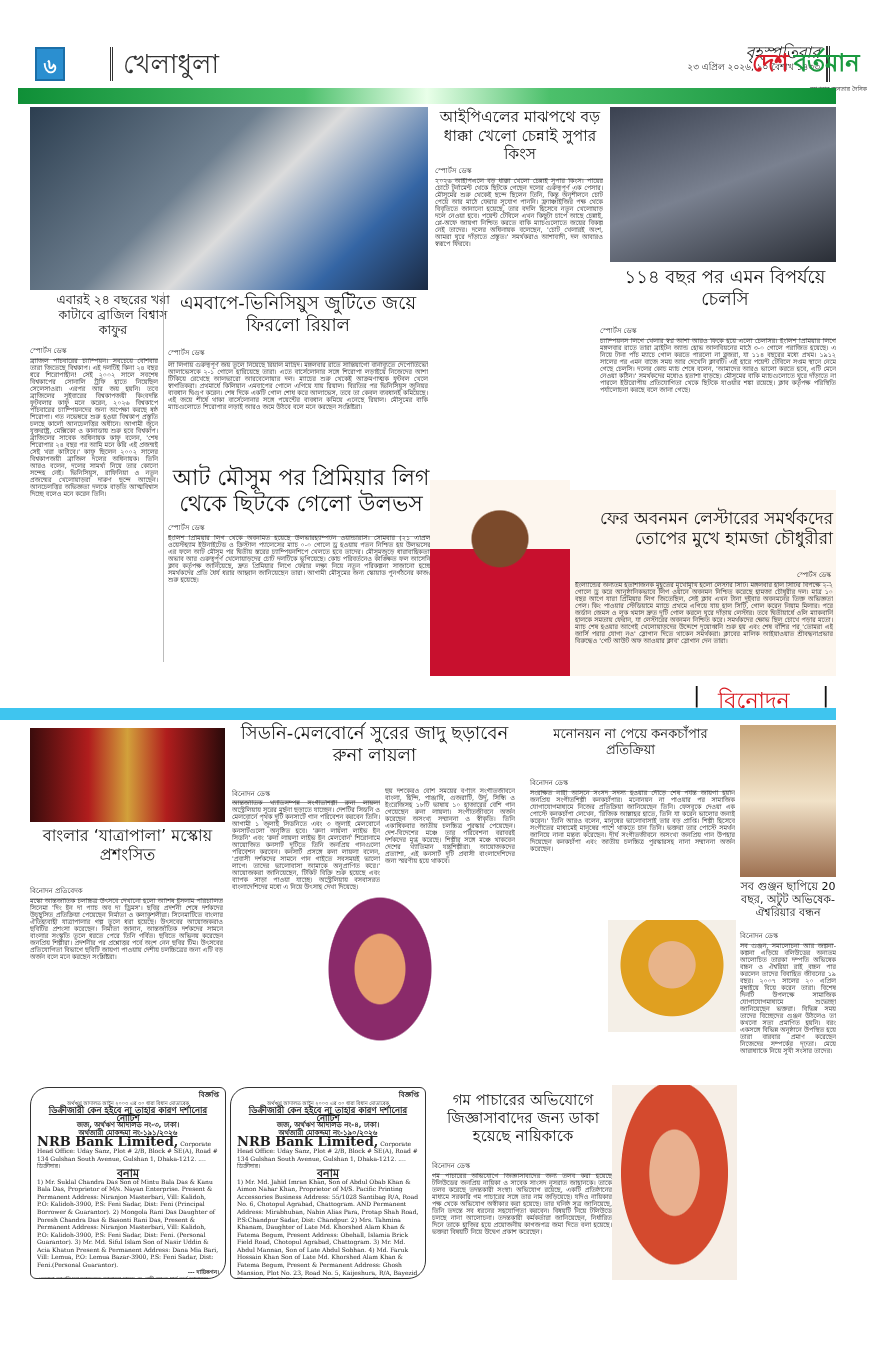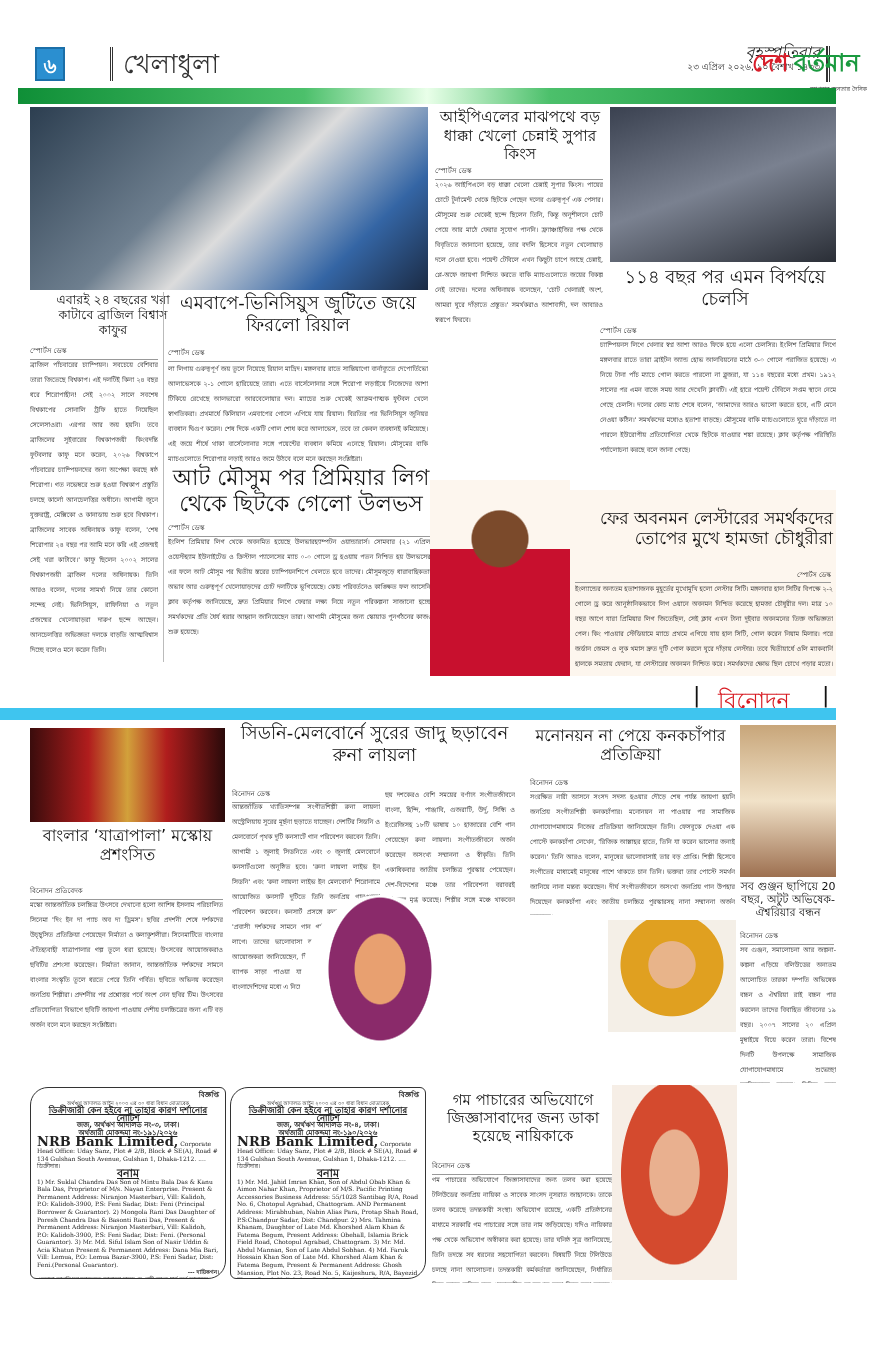--- a/index.html
+++ b/index.html
@@ -22,21 +22,21 @@
   .ph-chelsea{background:linear-gradient(160deg,#3a4150,#7a8190 50%,#2a2e36);}
   .ph-hamza{background:radial-gradient(circle at 50% 30%,#7b4a2b 0 18%,transparent 19%),linear-gradient(180deg,#fdf6ee 0 35%,#c8102e 35% 100%);}
   .ph-jatra{background:linear-gradient(90deg,#3a0c0c,#b01d1d 30%,#d2a13b 50%,#b01d1d 70%,#2a0a0a);}
   .ph-runa{background:radial-gradient(ellipse at 50% 40%,#e8a070 0 22%,#8a2a6a 23% 45%,#fff 46%);}
   .ph-kanak{background:radial-gradient(circle at 50% 40%,#e8b48a 0 25%,#e0a020 26% 55%,#f4efe7 56%);}
   .ph-aish{background:linear-gradient(180deg,#c8a67a,#f1e2c8 50%,#9d7050);}
   .ph-heroine{background:radial-gradient(ellipse at 50% 45%,#e9b08f 0 28%,#d44a2e 29% 60%,#f6eee6 61%);}
 
   .hl{font-family:"DejaVu Sans",sans-serif;color:#111;text-align:center;line-height:1.2;}
   .byline{font-size:7px;color:#222;border-bottom:1px solid #999;padding-bottom:2px;}
-  .body{font-size:6.4px;line-height:15px;color:#222;text-align:justify;overflow:hidden;}
+  .body{font-size:6.4px;line-height:7px;color:#222;text-align:justify;overflow:hidden;}
   .vrule{background:#bbb;width:1px;}
 
   
   #ent-header{left:640px;top:683px;font-size:22px;color:#d71920;}
   .bar-pipe{font-size:22px;color:#111;}
   #blue-bar{left:0;top:708px;width:836px;height:12px;background:#3fc5ef;}
 
   .notice{border:1px solid #333;border-radius:18px 6px 18px 6px;padding:4px 6px;font-size:5.6px;line-height:7.6px;color:#222;overflow:hidden;}
   .notice .n-t1{text-align:right;font-weight:bold;font-size:7px;}
   .notice .n-t2{text-align:center;font-size:5px;}
@@ -107,21 +107,21 @@
 <div class="abs hl" style="left:30px;top:826px;width:195px;font-size:16px;">বাংলার ‘যাত্রাপালা’ মস্কোয় প্রশংসিত</div>
 <div class="abs byline" style="left:30px;top:885px;width:193px;">বিনোদন প্রতিবেদক</div>
 <div class="abs body" style="left:30px;top:898px;width:193px;height:180px;">মস্কো আন্তর্জাতিক চলচ্চিত্র উৎসবে দেখানো হলো আশিষ ইসলাম পরিচালিত সিনেমা 'দিং ইন দা প্যাচ অব দ্য ড্রিমস'। ছবির প্রদর্শনী শেষে দর্শকদের উচ্ছ্বসিত প্রতিক্রিয়া পেয়েছেন নির্মাতা ও কলাকুশলীরা। সিনেমাটিতে বাংলার ঐতিহ্যবাহী যাত্রাপালার গল্প তুলে ধরা হয়েছে। উৎসবের আয়োজকরাও ছবিটির প্রশংসা করেছেন। নির্মাতা জানান, আন্তর্জাতিক দর্শকদের সামনে বাংলার সংস্কৃতি তুলে ধরতে পেরে তিনি গর্বিত। ছবিতে অভিনয় করেছেন জনপ্রিয় শিল্পীরা। প্রদর্শনীর পর প্রশ্নোত্তর পর্বে অংশ নেন ছবির টিম। উৎসবের প্রতিযোগিতা বিভাগে ছবিটি জায়গা পাওয়ায় দেশীয় চলচ্চিত্রের জন্য এটি বড় অর্জন বলে মনে করছেন সংশ্লিষ্টরা।</div>
 
 <div class="abs hl" style="left:232px;top:722px;width:285px;font-size:18px;">সিডনি-মেলবোর্নে সুরের জাদু ছড়াবেন রুনা লায়লা</div>
 <div class="abs byline" style="left:232px;top:788px;width:148px;">বিনোদন ডেস্ক</div>
 <div class="abs body" style="left:232px;top:800px;width:148px;height:200px;">আন্তর্জাতিক খ্যাতিসম্পন্ন সংগীতশিল্পী রুনা লায়লা অস্ট্রেলিয়ায় সুরের মূর্ছনা ছড়াতে যাচ্ছেন। দেশটির সিডনি ও মেলবোর্নে পৃথক দুটি কনসার্টে গান পরিবেশন করবেন তিনি। আগামী ১ জুলাই সিডনিতে এবং ৩ জুলাই মেলবোর্নে কনসার্টগুলো অনুষ্ঠিত হবে। 'রুনা লায়লা লাইভ ইন সিডনি' এবং 'রুনা লায়লা লাইভ ইন মেলবোর্ন' শিরোনামে আয়োজিত কনসার্ট দুটিতে তিনি জনপ্রিয় গানগুলো পরিবেশন করবেন। কনসার্ট প্রসঙ্গে রুনা লায়লা বলেন, 'প্রবাসী দর্শকদের সামনে গান গাইতে সবসময়ই ভালো লাগে। তাদের ভালোবাসা আমাকে অনুপ্রাণিত করে।' আয়োজকরা জানিয়েছেন, টিকিট বিক্রি শুরু হয়েছে এবং ব্যাপক সাড়া পাওয়া যাচ্ছে। অস্ট্রেলিয়ায় বসবাসরত বাংলাদেশিদের মধ্যে এ নিয়ে উৎসাহ দেখা দিয়েছে।</div>
 <div class="abs body" style="left:385px;top:788px;width:130px;height:115px;">ছয় দশকেরও বেশি সময়ের বর্ণাঢ্য সংগীতজীবনে বাংলা, হিন্দি, পাঞ্জাবি, গুজরাটি, উর্দু, সিন্ধি ও ইংরেজিসহ ১৮টি ভাষায় ১০ হাজারের বেশি গান গেয়েছেন রুনা লায়লা। সংগীতজীবনে অর্জন করেছেন অসংখ্য সম্মাননা ও স্বীকৃতি। তিনি একাধিকবার জাতীয় চলচ্চিত্র পুরস্কার পেয়েছেন। দেশ-বিদেশের মঞ্চে তার পরিবেশনা বরাবরই দর্শকদের মুগ্ধ করেছে। শিল্পীর সঙ্গে মঞ্চে থাকবেন দেশের খ্যাতিমান যন্ত্রশিল্পীরা। আয়োজকদের প্রত্যাশা, এই কনসার্ট দুটি প্রবাসী বাংলাদেশিদের জন্য স্মরণীয় হয়ে থাকবে।</div>
 <div class="abs photo ph-runa" style="left:300px;top:895px;width:160px;height:185px;border-radius:50% 50% 0 0;"></div>
 
-<div class="abs hl" style="left:528px;top:726px;width:205px;font-size:16px;">মনোনয়ন না পেয়ে কনকচাঁপার প্রতিক্রিয়া</div>
+<div class="abs hl" style="left:528px;top:726px;width:205px;font-size:13px;">মনোনয়ন না পেয়ে কনকচাঁপার প্রতিক্রিয়া</div>
 <div class="abs byline" style="left:530px;top:777px;width:202px;">বিনোদন ডেস্ক</div>
 <div class="abs body" style="left:530px;top:790px;width:205px;height:125px;">সংরক্ষিত নারী আসনে সংসদ সদস্য হওয়ার দৌড়ে শেষ পর্যন্ত জায়গা হয়নি জনপ্রিয় সংগীতশিল্পী কনকচাঁপার। মনোনয়ন না পাওয়ার পর সামাজিক যোগাযোগমাধ্যমে নিজের প্রতিক্রিয়া জানিয়েছেন তিনি। ফেসবুকে দেওয়া এক পোস্টে কনকচাঁপা লেখেন, 'রিজিক আল্লাহর হাতে, তিনি যা করেন ভালোর জন্যই করেন।' তিনি আরও বলেন, মানুষের ভালোবাসাই তার বড় প্রাপ্তি। শিল্পী হিসেবে সংগীতের মাধ্যমেই মানুষের পাশে থাকতে চান তিনি। ভক্তরা তার পোস্টে সমর্থন জানিয়ে নানা মন্তব্য করেছেন। দীর্ঘ সংগীতজীবনে অসংখ্য জনপ্রিয় গান উপহার দিয়েছেন কনকচাঁপা এবং জাতীয় চলচ্চিত্র পুরস্কারসহ নানা সম্মাননা অর্জন করেছেন।</div>
 <div class="abs photo ph-kanak" style="left:608px;top:920px;width:128px;height:112px;"></div>
 <div class="abs body" style="left:530px;top:920px;width:74px;height:160px;"></div>
 
 <div class="abs photo ph-aish" style="left:740px;top:725px;width:96px;height:152px;"></div>
 <div class="abs hl" style="left:740px;top:880px;width:96px;font-size:11px;">সব গুঞ্জন ছাপিয়ে 20 বছর, অটুট অভিষেক-ঐশ্বরিয়ার বন্ধন</div>
 <div class="abs byline" style="left:740px;top:930px;width:94px;">বিনোদন ডেস্ক</div>
 <div class="abs body" style="left:740px;top:943px;width:96px;height:140px;">সব গুঞ্জন, সমালোচনা আর জল্পনা-কল্পনা এড়িয়ে বলিউডের অন্যতম আলোচিত তারকা দম্পতি অভিষেক বচ্চন ও ঐশ্বরিয়া রাই বচ্চন পার করলেন তাদের বিবাহিত জীবনের ১৯ বছর। ২০০৭ সালের ২০ এপ্রিল মুম্বাইয়ে বিয়ে করেন তারা। বিশেষ দিনটি উপলক্ষে সামাজিক যোগাযোগমাধ্যমে শুভেচ্ছা জানিয়েছেন ভক্তরা। বিভিন্ন সময় তাদের বিচ্ছেদের গুঞ্জন উঠলেও তা কখনো সত্য প্রমাণিত হয়নি। বরং একসঙ্গে বিভিন্ন অনুষ্ঠানে উপস্থিত হয়ে তারা বারবার প্রমাণ করেছেন নিজেদের সম্পর্কের দৃঢ়তা। মেয়ে আরাধ্যাকে নিয়ে সুখী সংসার তাদের।</div>
 

